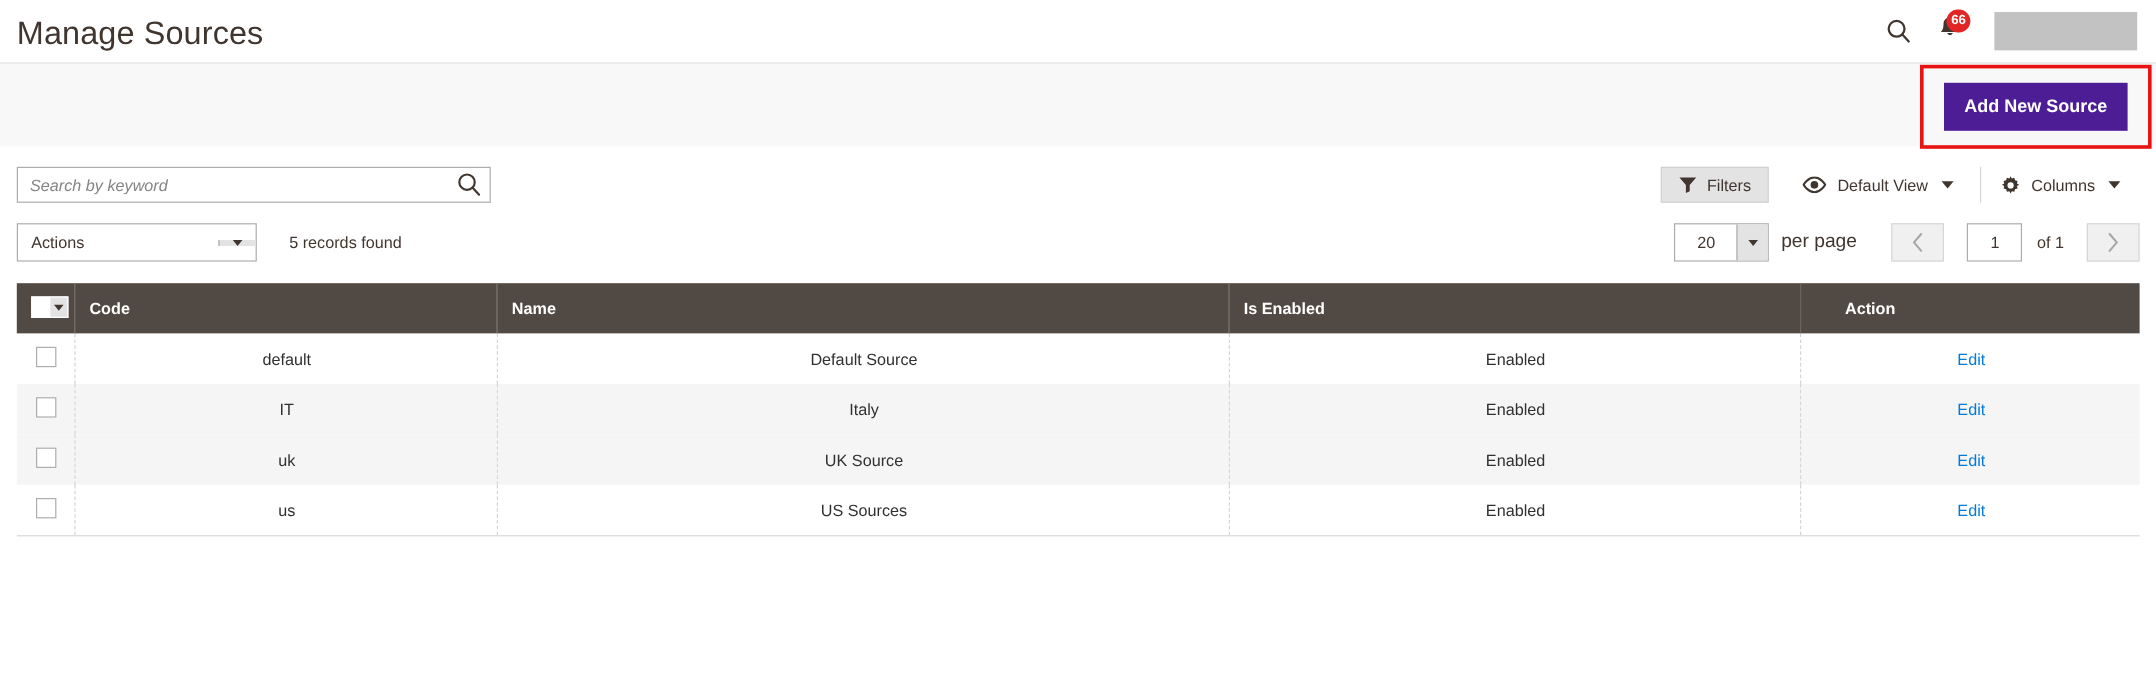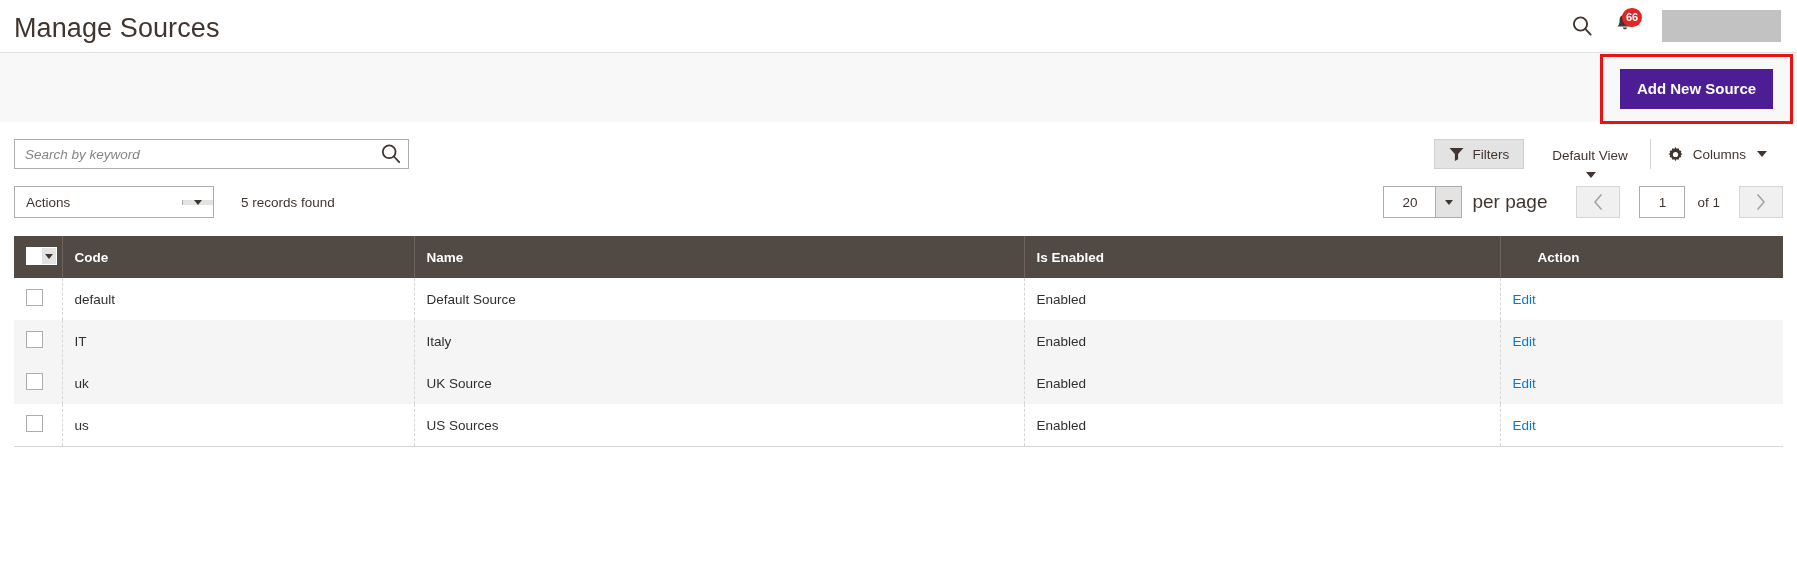--- a/index.html
+++ b/index.html
@@ -155,21 +155,21 @@
   }
   .view-control, .columns-control {
     display: flex; align-items: center; gap: 9px;
     padding: 0 16px;
     height: 30px;
     font-size: 13.5px;
     color: #41362f;
     cursor: pointer;
   }
   .columns-control { border-left: 1px solid #d6d6d6; margin-left: 6px; }
-  .view-control { margin-left: 12px; flex-direction: column; }
+  .view-control { margin-left: 12px; }
   .caret-down {
     width: 0; height: 0;
     border-left: 5px solid transparent;
     border-right: 5px solid transparent;
     border-top: 6px solid #41362f;
     margin-left: 2px;
   }
 
   .toolbar-row-2 {
     display: flex;
@@ -224,21 +224,21 @@
     color: #41362f;
   }
   .per-page-select .arrow-box {
     width: 26px;
     background: #e3e3e3;
     border-left: 1px solid #adadad;
     display: flex; align-items: center; justify-content: center;
   }
   .per-page-label {
     margin-left: 10px;
-    font-size: 19px;
+    font-size: 16px;
     color: #41362f;
   }
   .pager-btn {
     width: 44px; height: 32px;
     background: #f0f0f0;
     border: 1px solid #d6d6d6;
     display: flex; align-items: center; justify-content: center;
     cursor: pointer;
     color: #a6a6a6;
     font-size: 17px;
@@ -309,20 +309,21 @@
     border-top: 5px solid #41362f;
   }
 
   table.data-grid tbody td {
     padding: 11px 10px 11px 12px;
     color: #303030;
     border-right: 1px dashed #d6d6d6;
     height: 36px;
     vertical-align: middle;
     background: transparent;
+    text-align: center;
   }
   table.data-grid tbody td:last-child { border-right: none; }
   table.data-grid tbody tr.even { background: #ffffff; }
   table.data-grid tbody tr.odd { background: #f5f5f5; }
   table.data-grid tbody tr.last td { border-bottom: 1px solid #d6d6d6; }
   td.cell-select { padding-left: 12px; }
   td.cell-action { text-align: left; padding-left: 12px; }
   .row-checkbox {
     width: 17px; height: 17px;
     border: 1px solid #adadad;

